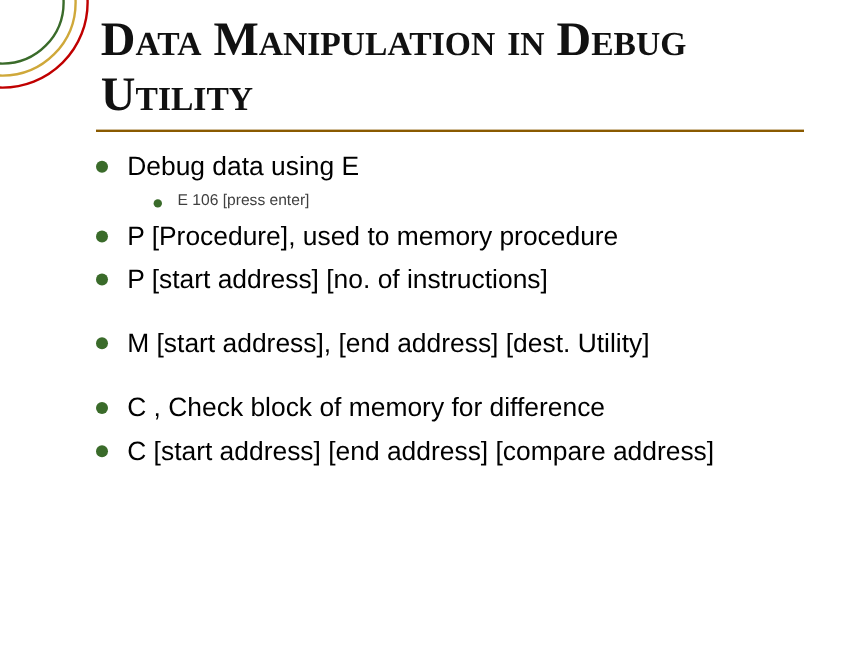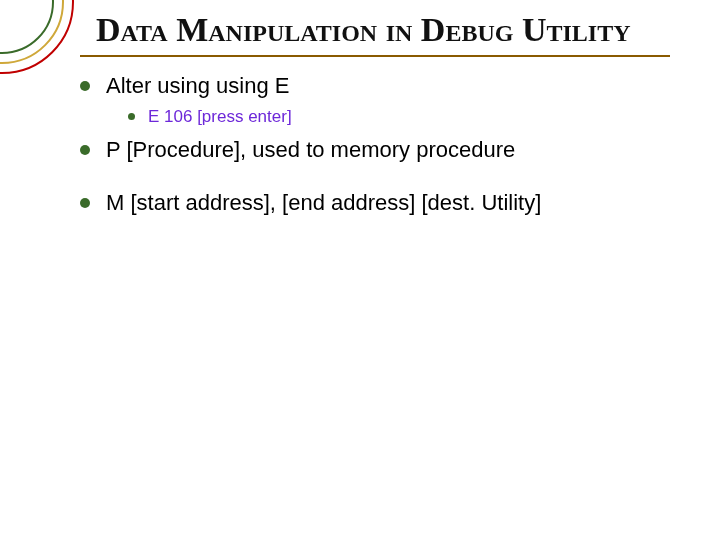--- a/index.html
+++ b/index.html
@@ -31,24 +31,24 @@
 
   .slide {
     padding: 10px 50px 10px 80px;
     box-sizing: border-box;
     height: 100%;
   }
   .title {
     font-family: Georgia, 'Times New Roman', serif;
     font-weight: bold;
     font-variant: small-caps;
-    font-size: 34px;
+    font-size: 40px;
     line-height: 1.15;
     color: #111;
-    margin: 0 0 6px 16px;
+    margin: 0 0 6px 4px;
   }
   .title-rule {
     border: 0;
     border-top: 2px solid #8a5a00;
     margin: 0 0 14px 0;
     width: 100%;
   }
   ul.lvl1 {
     list-style: none;
     padding: 0;
@@ -74,23 +74,23 @@
   }
   .gap { height: 18px; }
   ul.lvl2 {
     list-style: none;
     padding: 0;
     margin: 4px 0 4px 22px;
   }
   ul.lvl2 > li {
     position: relative;
     padding-left: 20px;
-    font-size: 17px;
+    font-size: 13px;
     line-height: 1.4;
-    color: #6d28d9;
+    color: #404040;
   }
   ul.lvl2 > li::before {
     content: "";
     position: absolute;
     left: 0;
     top: 8px;
     width: 7px;
     height: 7px;
     background: #3a6b2a;
     border-radius: 50%;
@@ -104,35 +104,46 @@
   <div class="arc arc2"></div>
   <div class="arc arc3"></div>
 </div>
 
 <div class="slide">
   <h1 class="title">Data Manipulation in Debug Utility</h1>
   <hr class="title-rule">
 
   <ul class="lvl1">
     <li>
-      <span>Alter using using E</span>
+      <span>Debug data using E</span>
       <ul class="lvl2">
         <li>
           <span>E 106 [press enter]</span>
         </li>
       </ul>
     </li>
     <li>
       <span>P [Procedure], used to memory procedure</span>
+    </li>
+    <li>
+      <span>P [start address] [no. of instructions]</span>
     </li>
   </ul>
 
   <div class="gap"></div>
 
   <ul class="lvl1">
     <li>
       <span>M [start address], [end address] [dest. Utility]</span>
     </li>
   </ul>
 
   <div class="gap"></div>
 
+  <ul class="lvl1">
+    <li>
+      <span>C , Check block of memory for difference</span>
+    </li>
+    <li>
+      <span>C [start address] [end address] [compare address]</span>
+    </li>
+  </ul>
 </div>
 
 </body></html>

